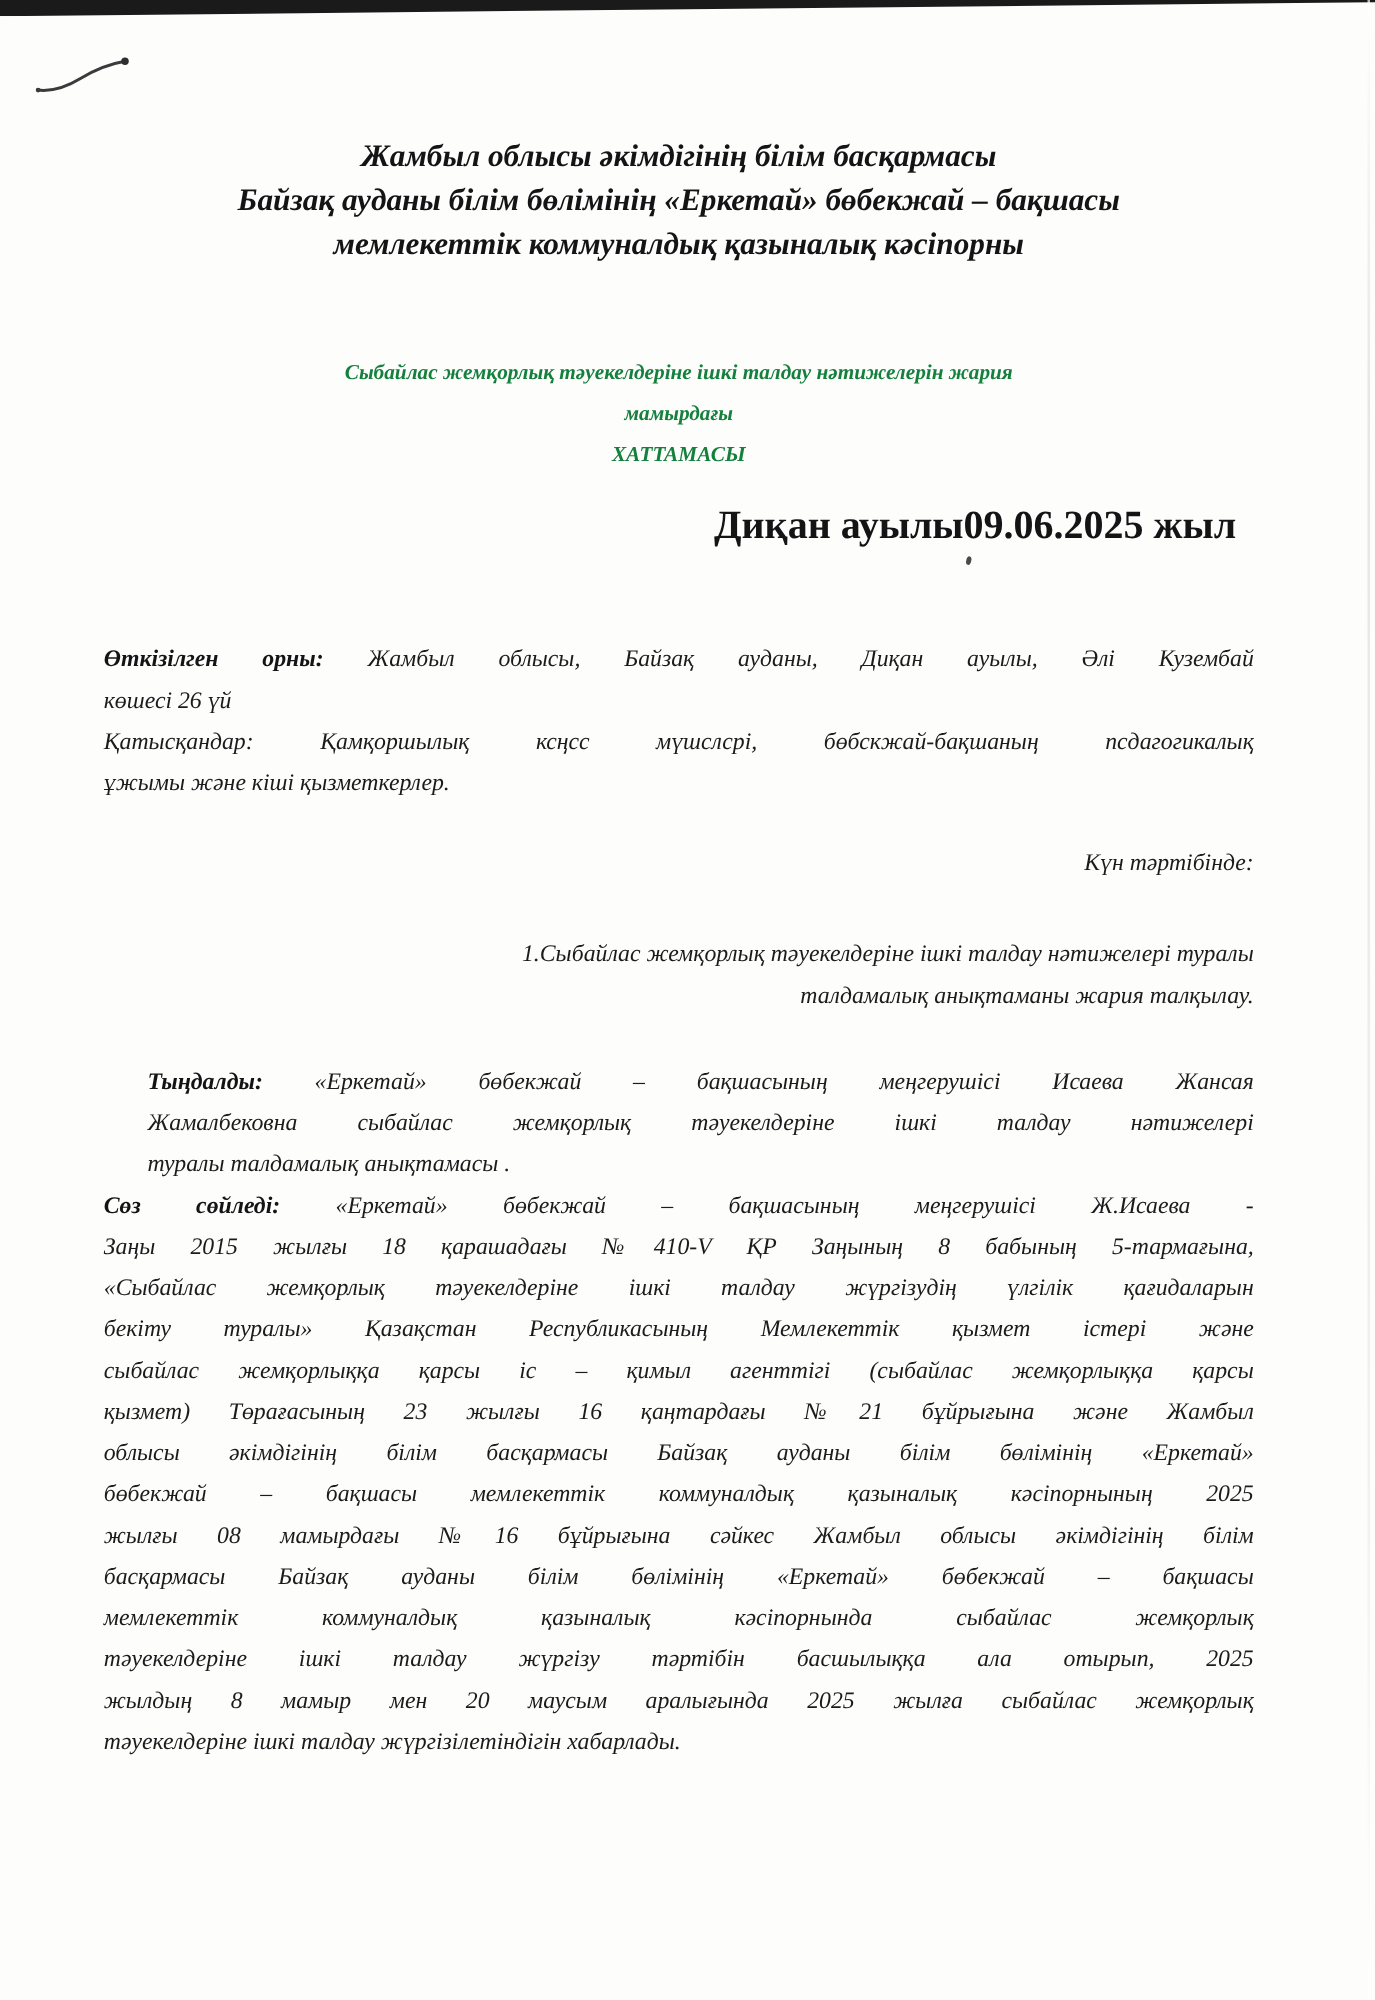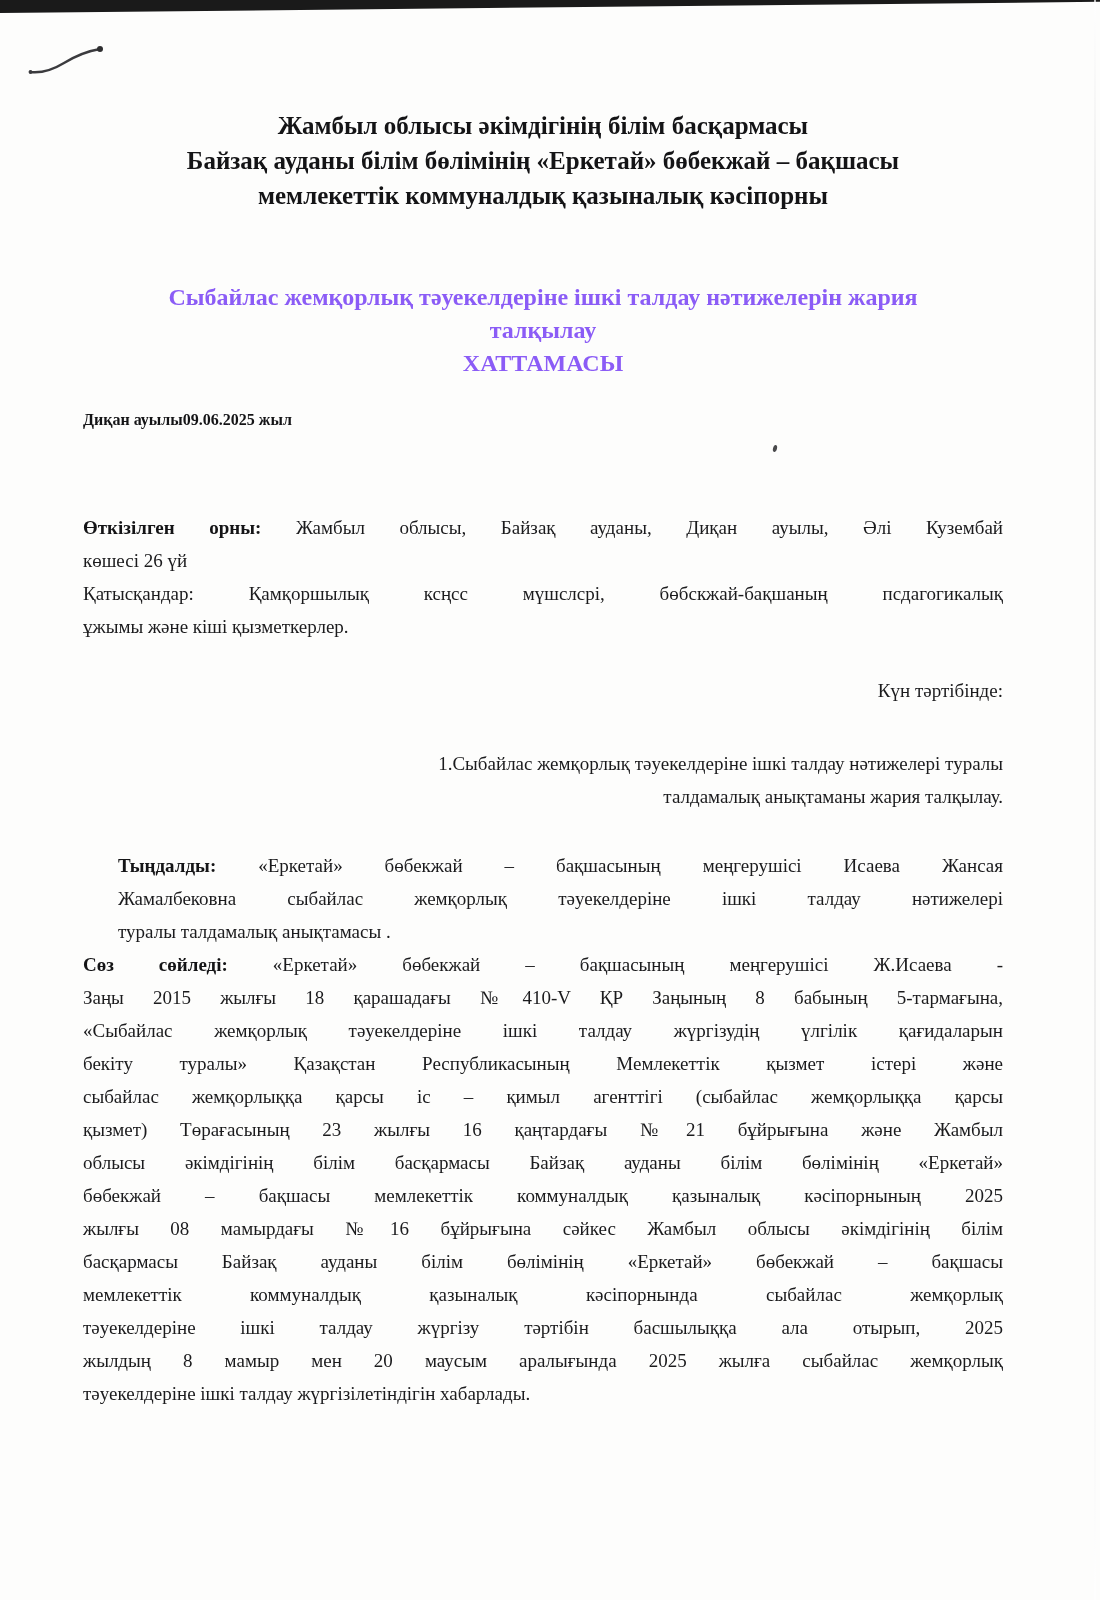--- a/index.html
+++ b/index.html
@@ -26,32 +26,32 @@
     position:absolute;left:773px;top:445px;width:4px;height:7px;
     background:#4a4a4c;border-radius:50%;transform:rotate(14deg);
   }
   .page{position:absolute;left:83px;top:0;width:920px;}
   .org-header{
     margin-top:108px;text-align:center;font-weight:bold;
     font-size:25px;line-height:35px;color:#141416;
   }
   .doc-title{
     margin-top:69px;text-align:center;font-weight:bold;
-    font-size:24px;line-height:31px;color:#8b5cf6;
+    font-size:17px;line-height:31px;color:#15803d;
   }
   .meta-row{
-    margin-top:22px;display:flex;justify-content:flex-start;
-    font-weight:bold;font-size:16px;line-height:33px;padding-right:14px;
+    margin-top:22px;display:flex;justify-content:flex-end;
+    font-weight:bold;font-size:32px;line-height:33px;padding-right:14px;
     color:#141416;
   }
   .para{font-size:19px;line-height:33px;}
   .para-location{margin-top:75px;}
   .para-agenda{margin-top:31px;text-align:right;}
   .para-heard{margin-top:36px;padding-left:35px;}
-  .tline{min-height:33px;}
+  .tline{min-height:33px;font-style:italic;}
   .tline.j{text-align:justify;text-align-last:justify;}
   .tline b{font-weight:bold;color:#141416;}
   .num{display:inline-block;width:33px;}
   .li-first{padding-left:35px;margin-top:40px;}
   .li-rest{padding-left:68px;}
 </style>
 </head>
 <body>
 
 <div class="scan-top"></div>
@@ -70,21 +70,21 @@
 <div class="page">
 
   <div class="org-header">
       <div class="tline">Жамбыл облысы әкімдігінің білім басқармасы</div>
       <div class="tline">Байзақ ауданы білім бөлімінің «Еркетай» бөбекжай – бақшасы</div>
       <div class="tline">мемлекеттік коммуналдық қазыналық кәсіпорны</div>
     </div>
 
   <div class="doc-title">
       <div class="tline">Сыбайлас жемқорлық тәуекелдеріне ішкі талдау нәтижелерін жария</div>
-      <div class="tline">талқылау</div>
+      <div class="tline">мамырдағы</div>
       <div class="tline">ХАТТАМАСЫ</div>
     </div>
 
   <div class="meta-row">
     <span>Диқан ауылы</span>
     <span>09.06.2025 жыл</span>
   </div>
 
   <div class="para para-location">
       <div class="tline j"><b>Өткізілген орны:</b> Жамбыл облысы, Байзақ ауданы, Диқан ауылы, Әлі Кузембай</div>

